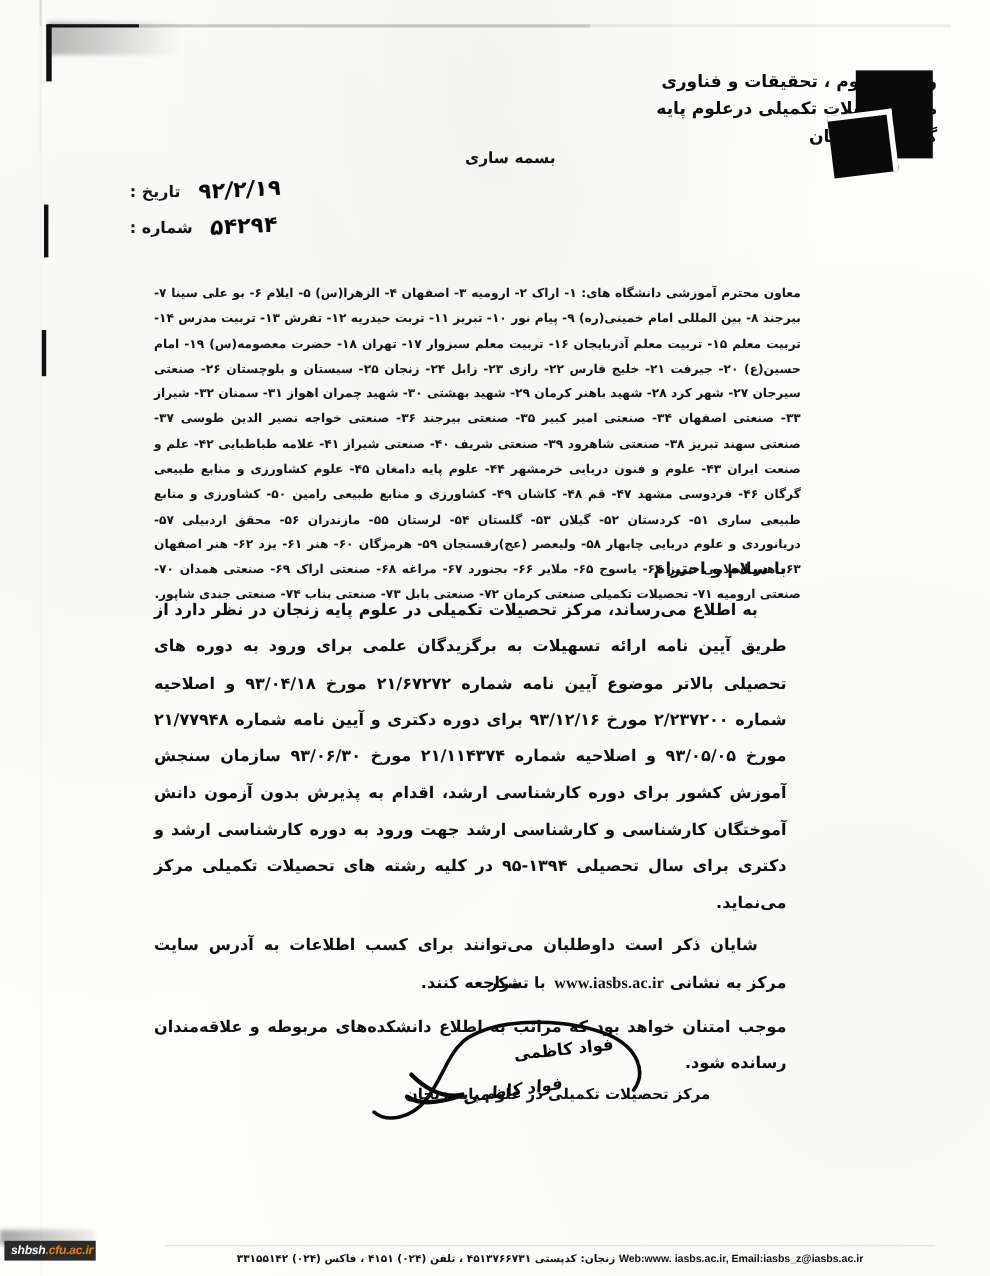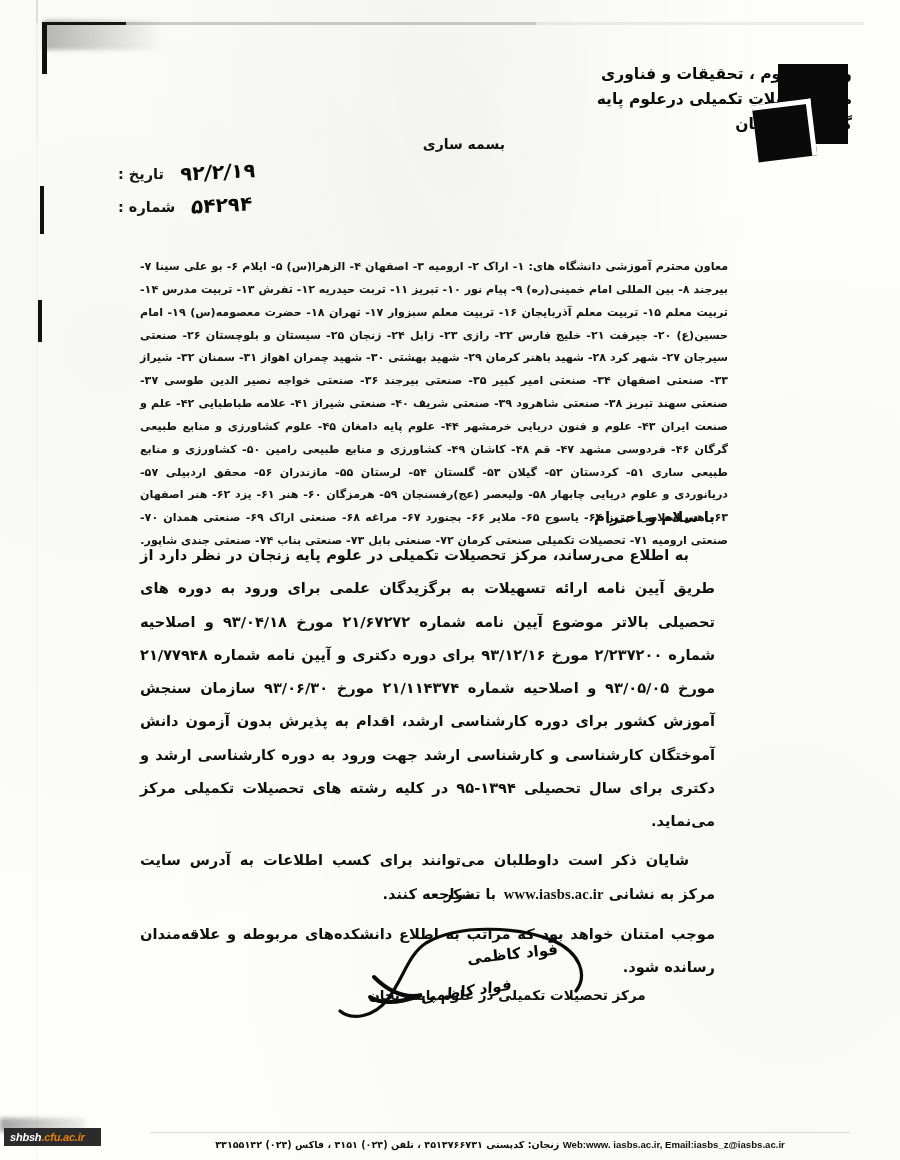--- a/index.html
+++ b/index.html
@@ -148,21 +148,21 @@
     position:absolute;left:150px;top:1138px;width:700px;
     text-align:center;font-size:9.6px;font-weight:bold;color:#0f0f0f;
     direction:rtl;line-height:1.5;white-space:nowrap;
   }
   .footer .ltr{direction:ltr;display:inline-block;font-family:"Liberation Sans",sans-serif;}
 
   
   .watermark{
     position:absolute;left:4px;top:1128px;
     background:#2b2b2b;color:#ffffff;
-    padding:3px 16px 3px 6px;
+    padding:3px 2px 3px 6px;
     font-size:11px;font-weight:bold;font-style:italic;
     font-family:"Liberation Sans",sans-serif;direction:ltr;
     letter-spacing:-.2px;
   }
   .watermark .accent{color:#e8820c;}
   .wm-smudge{
     position:absolute;left:0;top:1118px;width:86px;height:14px;
     background:linear-gradient(to right, rgba(0,0,0,.35), rgba(0,0,0,.05));
     filter:blur(2px);
   }

